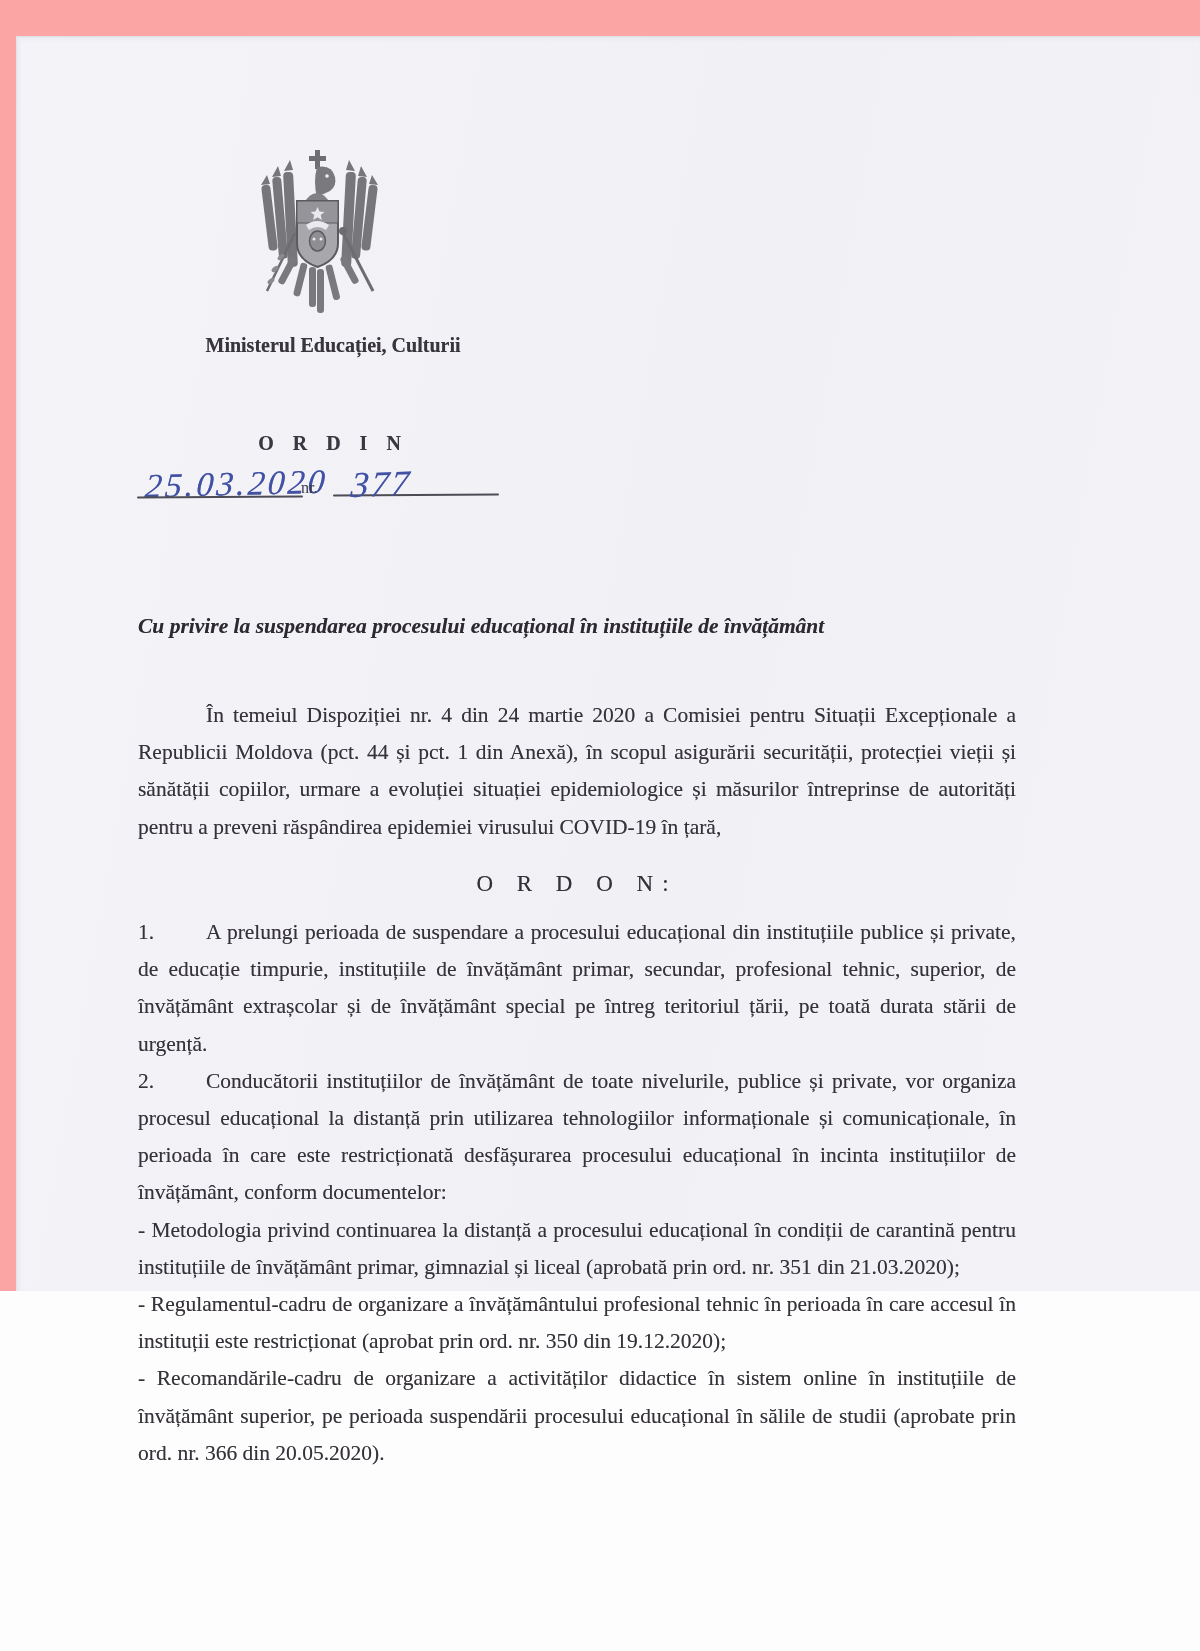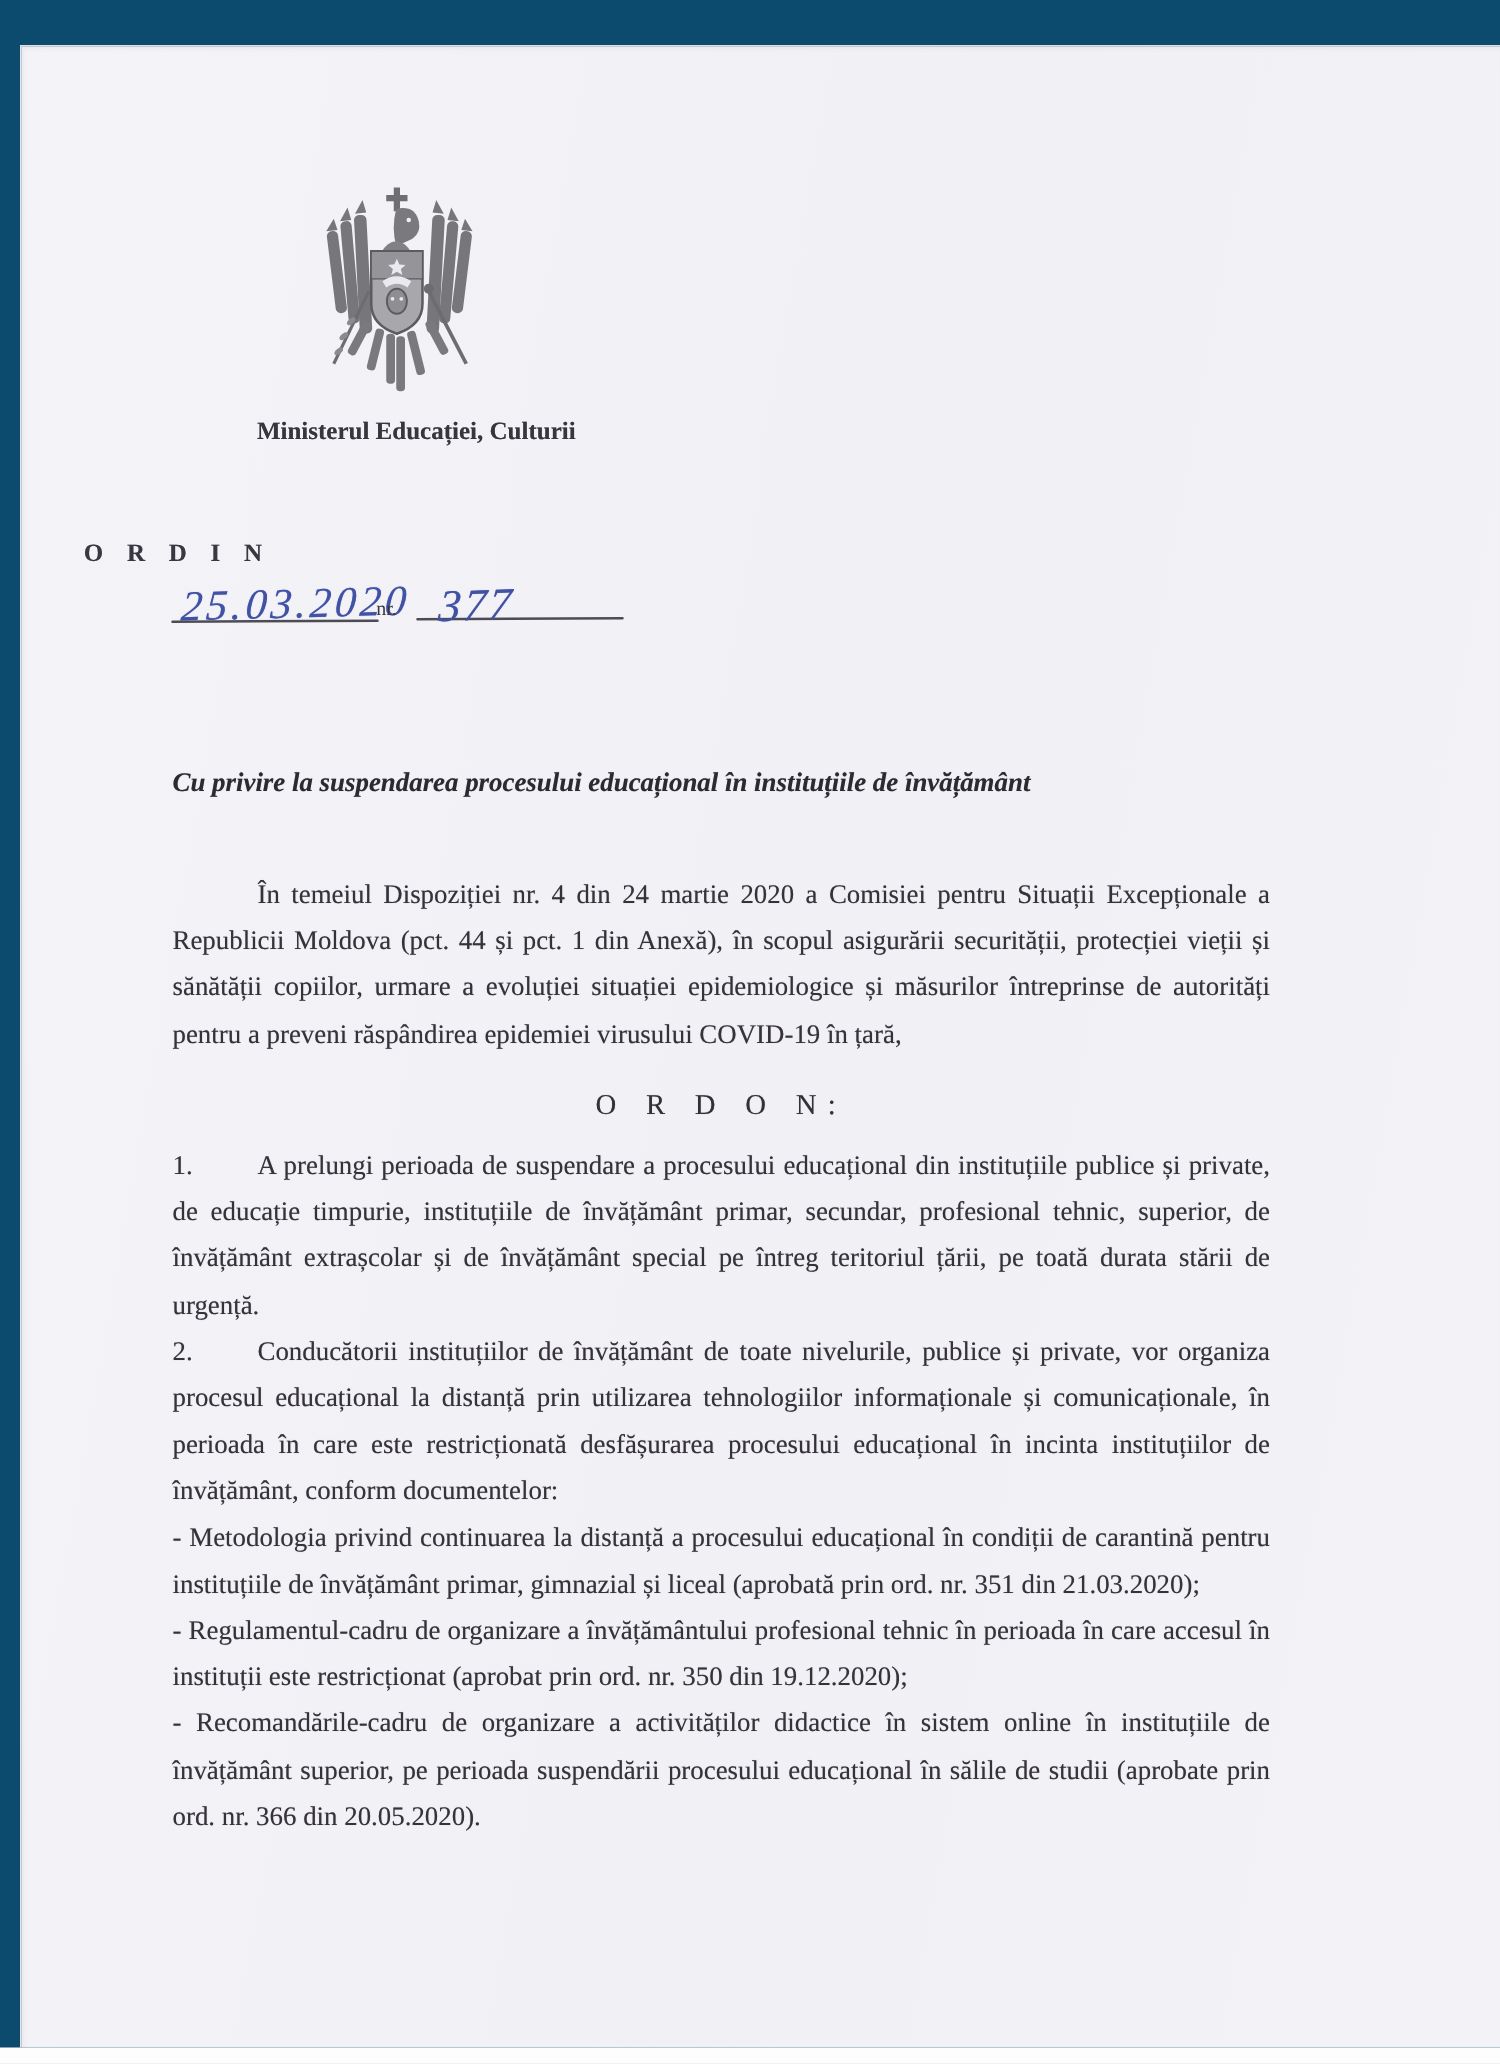--- a/index.html
+++ b/index.html
@@ -1,34 +1,34 @@
 <!DOCTYPE html>
 <html><head>
 <meta charset="utf-8">
 <style>
   * { margin:0; padding:0; box-sizing:border-box; }
   html,body { width:1200px; height:1651px; background:#fdfdfe; overflow:hidden;
               font-family:"Liberation Serif", serif; }
-  .scan-root { position:relative; width:1200px; height:1638px; background:#0c4a6e;font-family:Liberation Serif, serif; }
+  .scan-root { position:relative; width:1200px; height:1291px; background:#fca5a5;font-family:Liberation Serif, serif; }
 
   
   .page {
     position:absolute; left:16px; top:36px; right:0; bottom:0;
     background:linear-gradient(100deg,#f3f3f8 0%,#f0f0f5 55%,#f2f2f7 100%);
     border-top:1px solid #dfdfe6; border-left:1px solid #e3e3ea;
     box-shadow:inset 2px 2px 4px rgba(60,60,80,0.06);
   }
 
   .emblem { position:absolute; left:234px; top:112px; width:137px; height:172px; }
 
   .ministry { position:absolute; left:50px; top:295px; width:532px; text-align:center;
     font-weight:bold; font-size:20px; line-height:27px; color:#38353c;
     text-shadow:0 0 0.5px rgba(50,50,60,0.55); }
 
-  .ordin-title { position:absolute; left:50px; top:395px; width:532px; 
+  .ordin-title { position:absolute; left:50px; top:395px; width:532px; text-align:center;
     font-weight:bold; font-size:20px; letter-spacing:7px; color:#3a3740;
     text-shadow:0 0 0.5px rgba(50,50,60,0.5); }
 
   .hand { font-style:italic; color:#4152a5; text-shadow:0 0 0.6px rgba(65,82,165,0.6); }
   .hand-date { position:absolute; left:128px; top:428px; font-size:34px; letter-spacing:3px;
     transform:rotate(-1.5deg) skewX(-6deg); }
   .hand-number { position:absolute; left:334px; top:426px; font-size:36px; letter-spacing:2px;
     transform:rotate(-2deg) skewX(-7deg); }
   .nr-label { position:absolute; left:284px; top:442px; font-size:16px; color:#3a3740; }
   .u-line { position:absolute; height:2px; background:#4d4c55; border-radius:1px; }

